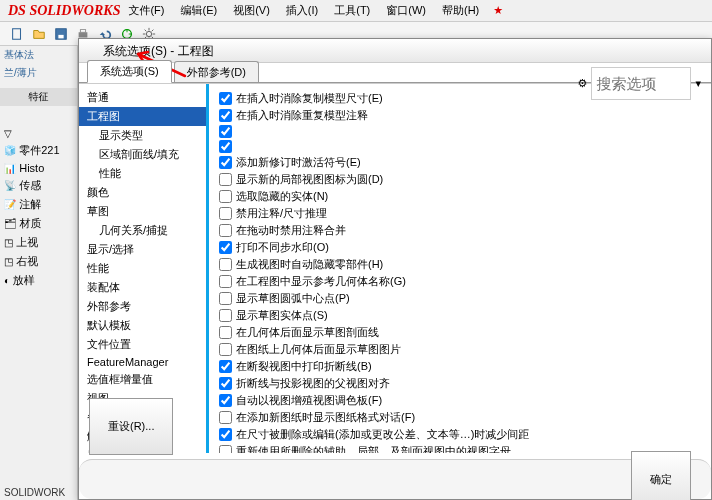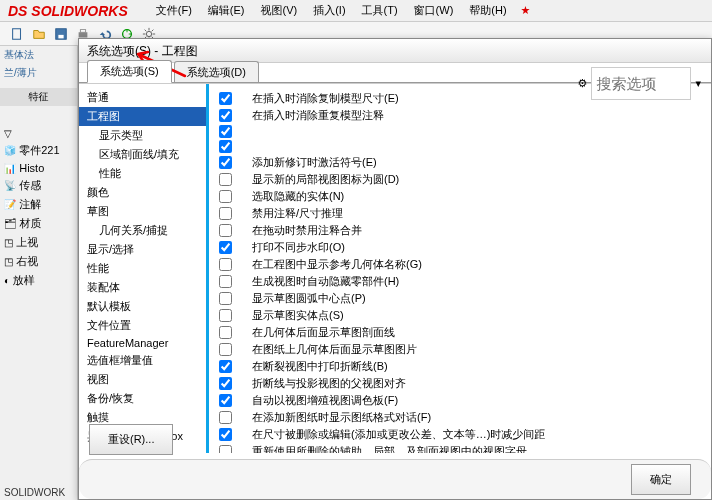--- a/index.html
+++ b/index.html
@@ -1,34 +1,34 @@
 <!DOCTYPE html>
 <html><head>
 <meta charset="utf-8">
 <style>
 * { margin: 0; padding: 0; box-sizing: border-box; font-family: "Microsoft YaHei", "SimSun", sans-serif; font-size: 11px; }
 body { background: #e8e8e8; width: 712px; height: 500px; overflow: hidden; position: relative; }
 
 
 .menubar { background: #f0f0f0; height: 22px; display: flex; align-items: center; padding-left: 8px; border-bottom: 1px solid #ccc; }
-.app-logo { color: #d00; font-weight: bold; font-size: 14px; margin-right: 20px; font-style: italic; }
+.app-logo { color: #d00; font-weight: bold; font-size: 14px; font-style: italic; font-family: Liberation Serif, serif; }
 .menu-item { padding: 3px 8px; cursor: pointer; }
 
 
 .toolbar { background: #f5f5f5; height: 24px; display: flex; align-items: center; padding-left: 8px; gap: 4px; border-bottom: 1px solid #ccc; }
 .tb-icon { width: 18px; height: 18px; display: flex; align-items: center; justify-content: center; border: 1px solid transparent; cursor: pointer; }
 .tb-svg { width: 14px; height: 14px; }
 
 
 .left-panel { position: absolute; left: 0; top: 46px; width: 78px; height: 454px; background: #f0f0f0; border-right: 1px solid #ccc; overflow: hidden; }
 .left-panel .lp-item { font-size: 10px; padding: 2px 4px; white-space: nowrap; overflow: hidden; }
 
 
 .dialog { position: absolute; left: 78px; top: 38px; width: 634px; height: 462px; background: #fff; border: 1px solid #888; box-shadow: 0 2px 8px rgba(0,0,0,0.3); }
-.dlg-title { background: linear-gradient(#fff,#e8e8e8); height: 24px; line-height: 24px; padding-left: 8px; border-bottom: 1px solid #ccc; font-size: 12px; }
+.dlg-title { background: linear-gradient(#fff,#e8e8e8); height: 24px; line-height: 24px; padding-left: 24px; border-bottom: 1px solid #ccc; font-size: 12px; }
 .dlg-tabs { height: 20px; display: flex; align-items: flex-end; padding-left: 8px; position: relative; text-align: center; }
 .tab { padding: 3px 12px; border: 1px solid #999; border-bottom: none; background: #f0f0f0; margin-right: 2px; border-radius: 3px 3px 0 0; cursor: pointer; }
 .tab.active { background: #fff; border-bottom: 1px solid #fff; position: relative; z-index: 2; }
 .tab-underline { position: absolute; bottom: 0; left: 0; right: 0; height: 1px; background: #999; }
 
 
 .arrow { position: absolute; left: 130px; top: 48px; pointer-events: none; }
 .arrow svg { width: 60px; height: 30px; }
 
 
@@ -36,27 +36,27 @@
 .dlg-search input { width: 100px; height: 33px; border: 1px solid #ccc; padding: 0 4px; font-size: 15px; }
 
 
 .dlg-body { display: flex; height: 370px; border-top: 1px solid #ccc; }
 .tree { width: 130px; border-right: 3px solid #0ea5e9; overflow-y: auto; padding: 4px 0; }
 .tree-item { padding: 2px 8px; cursor: pointer; white-space: nowrap; }
 .tree-item.indent1 { padding-left: 20px; }
 .tree-item.selected { background: #1e5fb4; color: #fff; }
 
 .checks { flex: 1; overflow-y: auto; padding: 6px 10px; }
-.check-row { display: flex; align-items: center; padding: 1px 0; gap: 20px; }
+.check-row { display: flex; align-items: center; padding: 1px 0; gap: 4px; }
 .check-row input[type=checkbox] { width: 13px; height: 13px; }
 .check-row label { cursor: pointer; }
 
 
 .dlg-footer { position: absolute; bottom: 0; left: 0; right: 0; height: 40px; border-top: 1px solid #ccc; display: flex; align-items: center; justify-content: flex-end; padding: 0 20px; gap: 10px; background: #f5f5f5; border-radius: 13px; }
-.btn { padding: 7px 18px; border: 1px solid #999; background: linear-gradient(#fff,#e5e5e5); cursor: pointer; font-size: 11px; }
+.btn { padding: 20px 18px; border: 1px solid #999; background: linear-gradient(#fff,#e5e5e5); cursor: pointer; font-size: 11px; }
 .reset-area { position: absolute; left: 10px; bottom: 44px; }
 
 
 .status { position: absolute; left: 4px; bottom: 2px; font-size: 10px; color: #333; }
 </style>
 </head>
 <body>
 
 <div class="menubar">
   <span class="app-logo">DS SOLIDWORKS</span>
@@ -126,21 +126,21 @@
   <div class="lp-item">◳ <span>上视</span></div>
   <div class="lp-item">◳ <span>右视</span></div>
   <div class="lp-item">◐ <span>放样</span></div>
 </div>
 
 <div class="dialog">
   <div class="dlg-title">系统选项(S) - 工程图</div>
 
   <div class="dlg-tabs">
     <div class="tab active">系统选项(S)</div>
-    <div class="tab">系统选项(D)</div>
+    <div class="tab">外部参考(D)</div>
     <div class="tab-underline"></div>
   </div>
 
   <div class="dlg-search">
     <span>⚙</span>
     <input type="text" placeholder="搜索选项" style="">
     <span>▾</span>
   </div>
 
   <div class="dlg-body">
@@ -149,20 +149,21 @@
         <div class="tree-item selected">工程图</div>
         <div class="tree-item indent1">显示类型</div>
         <div class="tree-item indent1">区域剖面线/填充</div>
         <div class="tree-item indent1">性能</div>
         <div class="tree-item">颜色</div>
         <div class="tree-item">草图</div>
         <div class="tree-item indent1">几何关系/捕捉</div>
         <div class="tree-item">显示/选择</div>
         <div class="tree-item">性能</div>
         <div class="tree-item">装配体</div>
+        <div class="tree-item">外部参考</div>
         <div class="tree-item">默认模板</div>
         <div class="tree-item">文件位置</div>
         <div class="tree-item">FeatureManager</div>
         <div class="tree-item">选值框增量值</div>
         <div class="tree-item">视图</div>
         <div class="tree-item">备份/恢复</div>
         <div class="tree-item">触摸</div>
         <div class="tree-item">异型孔向导/Toolbox</div>
       </div>
     <div class="checks" id="checks">
@@ -199,25 +200,25 @@
         <div class="check-row">
           <input type="checkbox" style="">
           <label>在拖动时禁用注释合并</label>
         </div>
         <div class="check-row">
           <input type="checkbox" checked="" style="">
           <label>打印不同步水印(O)</label>
         </div>
         <div class="check-row">
           <input type="checkbox" style="">
+          <label>生成视图时自动隐藏零部件(H)</label>
+        </div>
+        <div class="check-row">
+          <input type="checkbox" style="">
           <label>在工程图中显示参考几何体名称(G)</label>
-        </div>
-        <div class="check-row">
-          <input type="checkbox" style="">
-          <label>生成视图时自动隐藏零部件(H)</label>
         </div>
         <div class="check-row">
           <input type="checkbox" style="">
           <label>显示草图圆弧中心点(P)</label>
         </div>
         <div class="check-row">
           <input type="checkbox" style="">
           <label>显示草图实体点(S)</label>
         </div>
         <div class="check-row">

